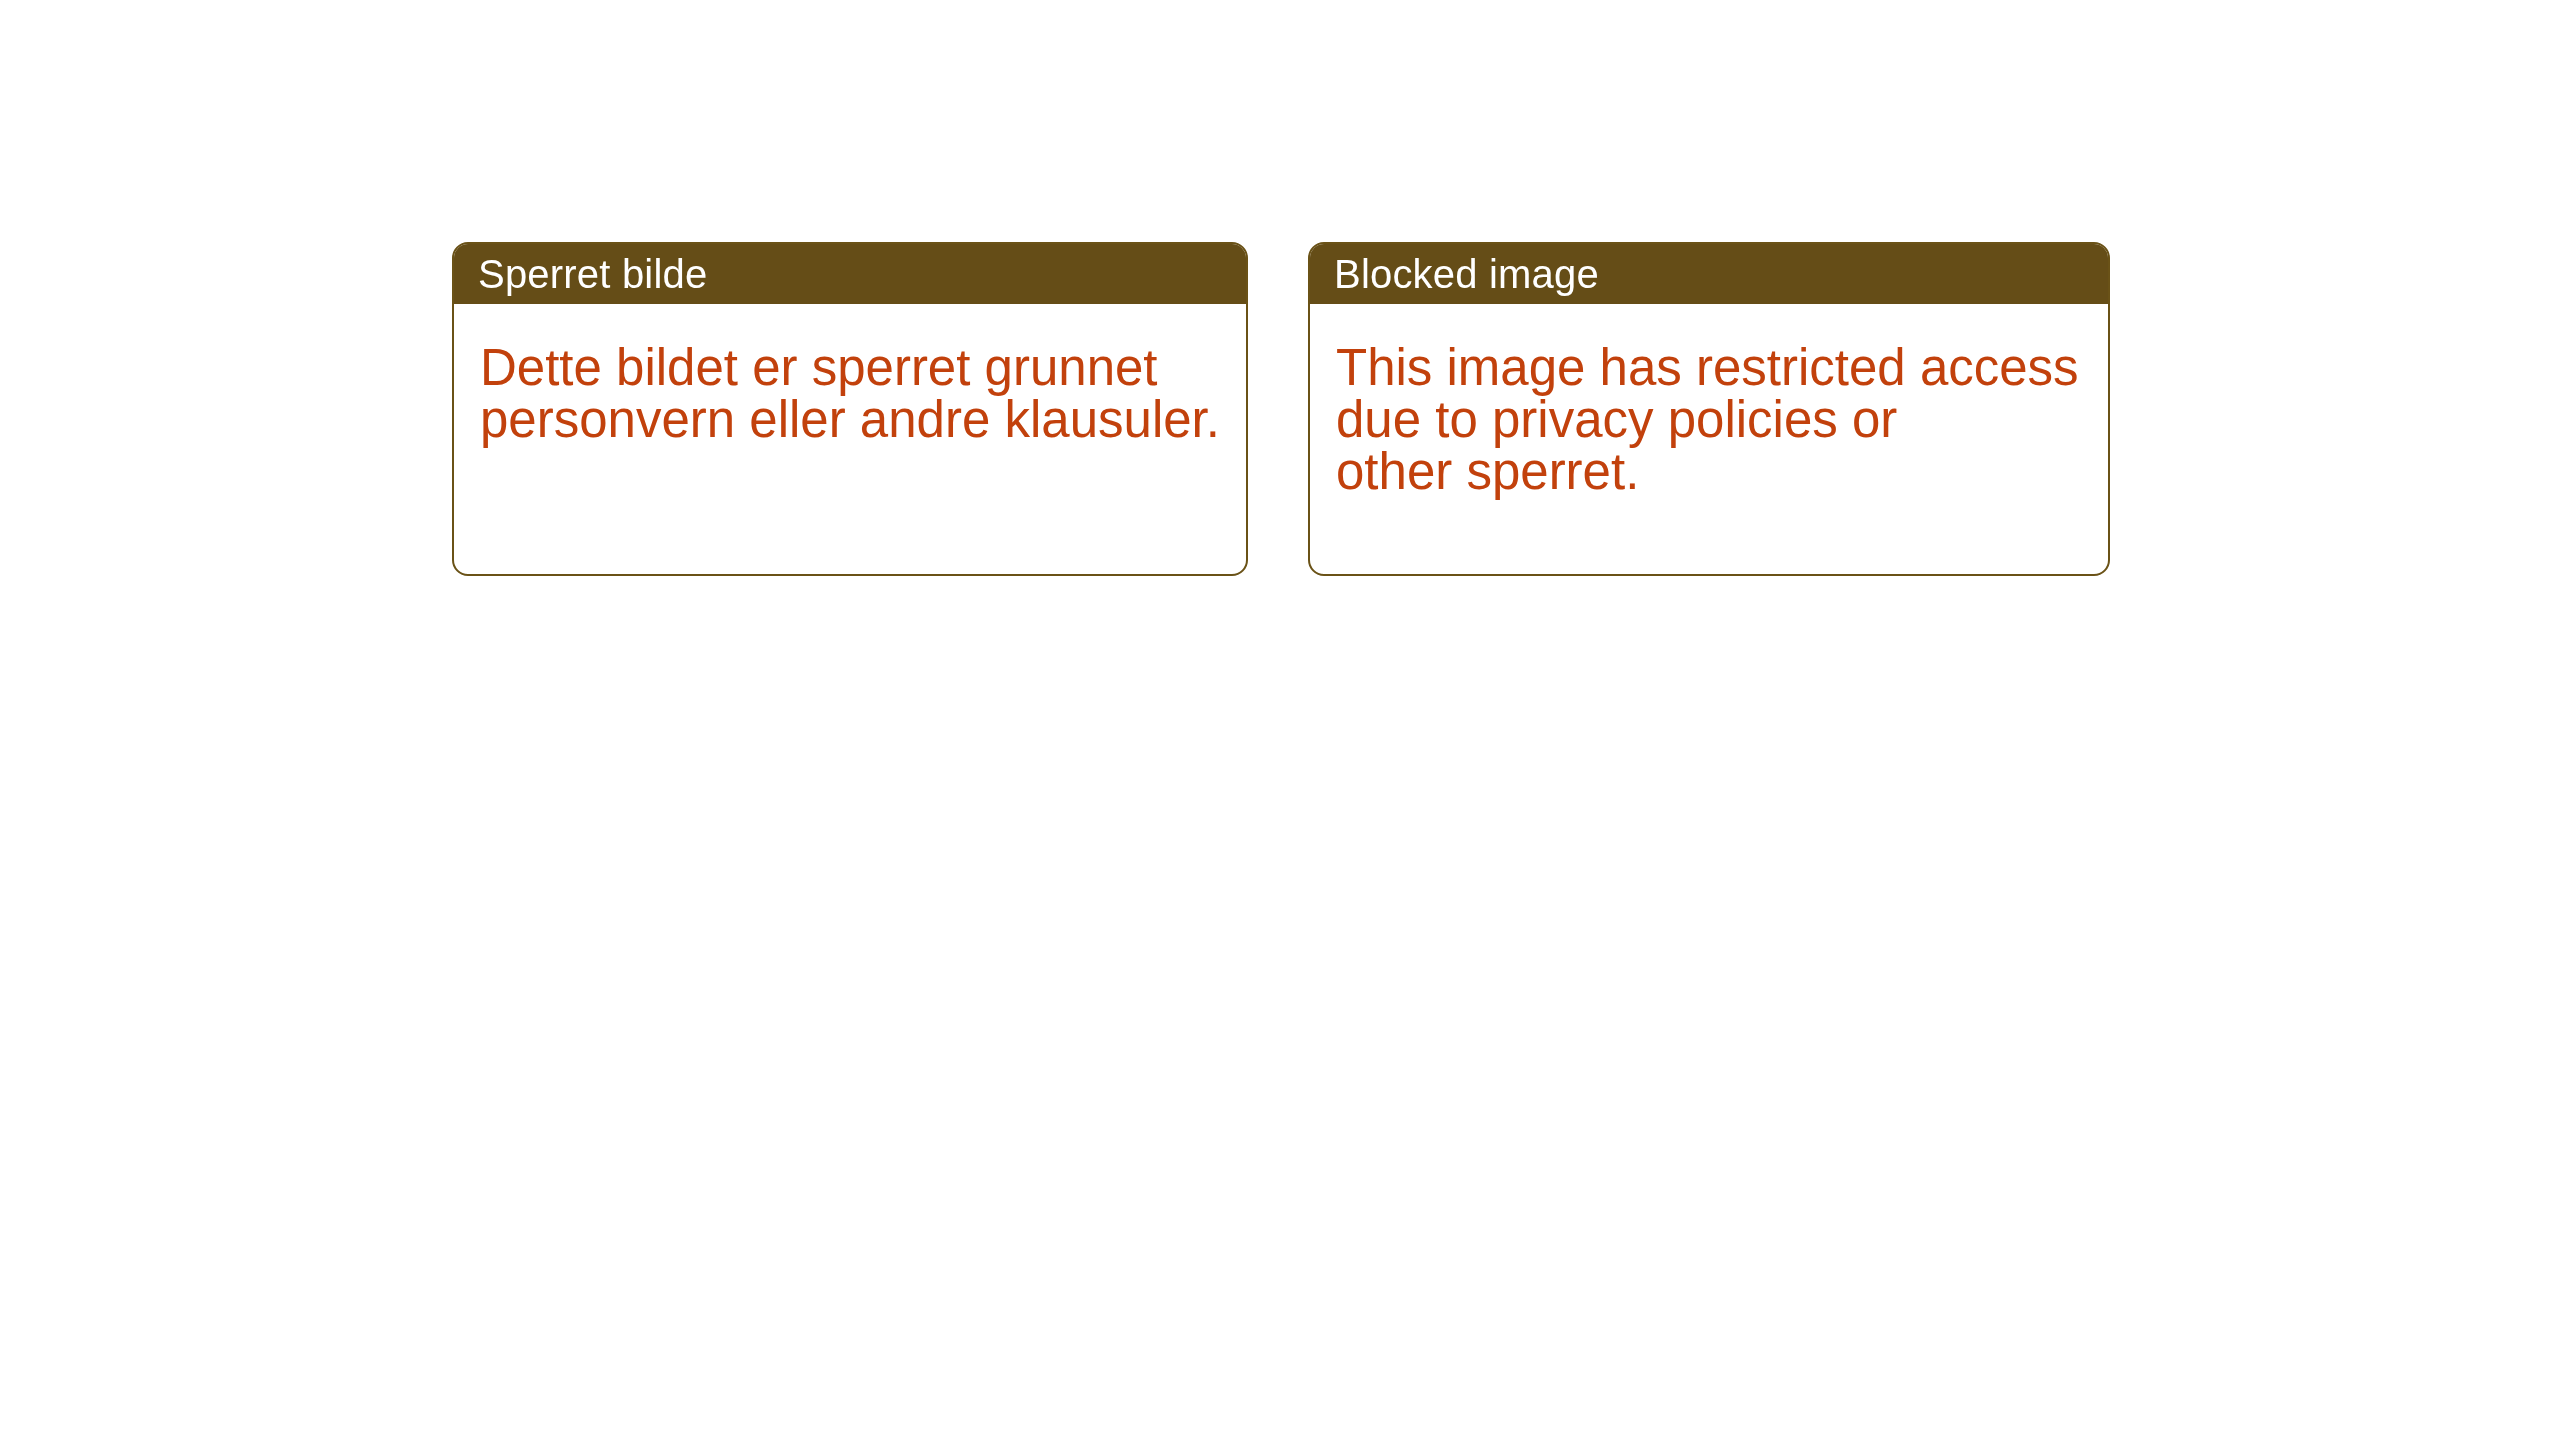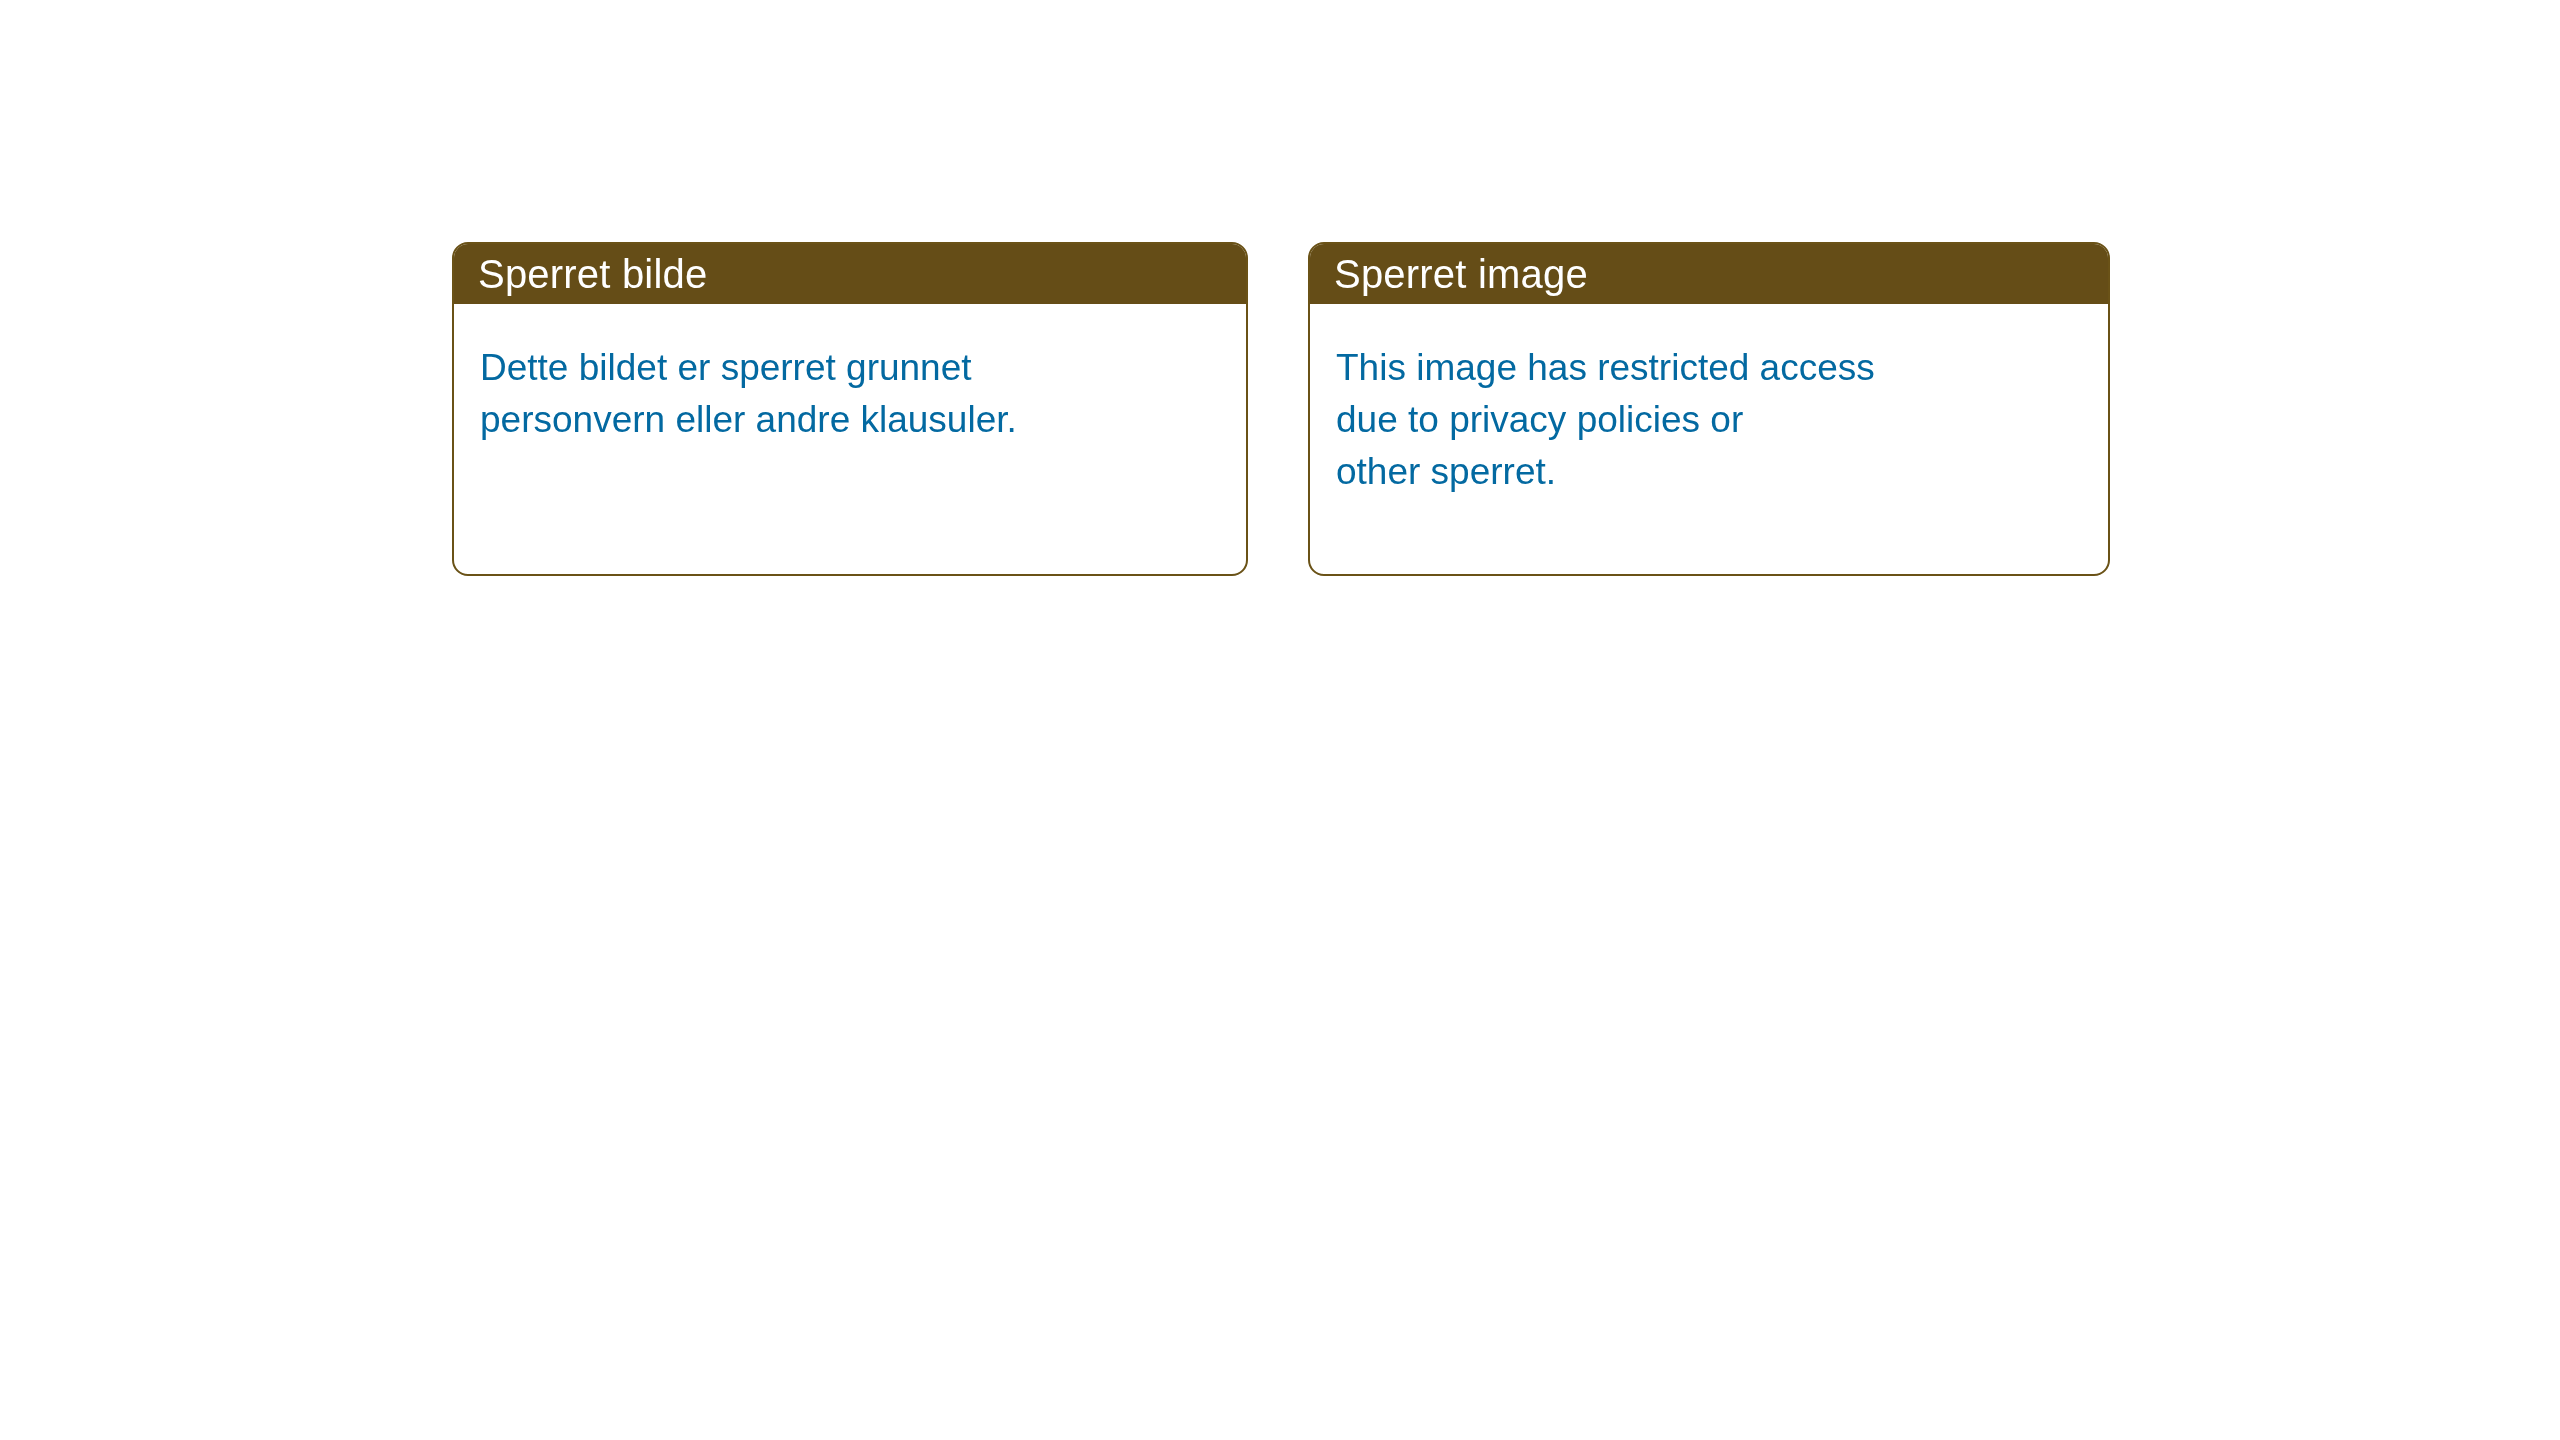--- a/index.html
+++ b/index.html
@@ -33,22 +33,22 @@
     color: #ffffff;
     font-size: 40px;
     font-weight: 400;
     line-height: 1;
     letter-spacing: 0.2px;
   }
   .card-body {
     padding: 38px 26px 0 26px;
   }
   .card-body-text {
-    color: #0369a1;
-    font-size: 37px;
+    color: #c2410c;
+    font-size: 51px;
     line-height: 52px;
     white-space: pre-line;
   }
 </style>
 </head>
 <body>
 
 <main>
 
   <article class="notice-card no">
@@ -56,21 +56,21 @@
       <h2 class="card-title">Sperret bilde</h2>
     </div>
     <div class="card-body">
       <p class="card-body-text">Dette bildet er sperret grunnet
 personvern eller andre klausuler.</p>
     </div>
   </article>
 
   <article class="notice-card en">
     <div class="card-header">
-      <h2 class="card-title">Sperret image</h2>
+      <h2 class="card-title">Blocked image</h2>
     </div>
     <div class="card-body">
       <p class="card-body-text">This image has restricted access
 due to privacy policies or
 other sperret.</p>
     </div>
   </article>
 
 </main>
 

